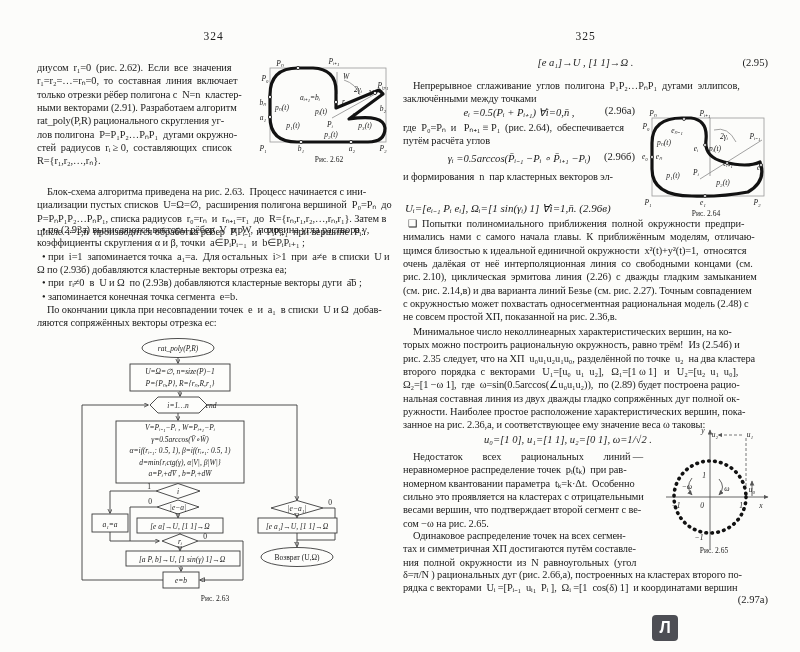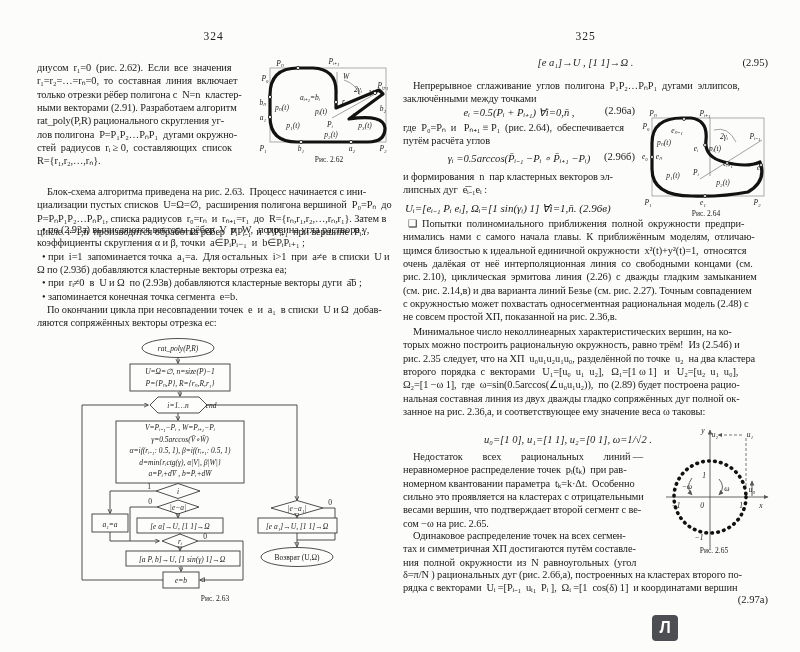--- a/index.html
+++ b/index.html
@@ -205,21 +205,20 @@
       <div class="ln">путём расчёта углов</div>
     </div>
 
   <div class="abs eqrow" style="left:403px;top:151px;width:232px">
     <span class="eq">γᵢ =0.5arccos(P̄ᵢ₋₁ −Pᵢ ∘ P̄ᵢ₊₁ −Pᵢ)</span>
     <span class="tag">(2.96б)</span>
   </div>
 
   <div class="abs lines" style="left:403px;top:170px">
       <div class="ln">и формирования  n  пар кластерных векторов эл-</div>
-      <div class="ln">липсных дуг  e͞ᵢ₋₁eᵢ :</div>
     </div>
 
   <div class="abs plainline" style="left:405px;top:200px">Uᵢ=[eᵢ₋₁  Pᵢ  eᵢ],   Ωᵢ=[1  sin(γᵢ)  1] ∀i=1,n̄.  (2.96в)</div>
 
   <div class="abs lines" style="left:403px;top:217px">
       <div class="ln">&nbsp;&nbsp;❑&nbsp;&nbsp;Попытки  полиномиального  приближения  полной  окружности  предпри-</div>
       <div class="ln">нимались  нами  с  самого  начала  главы.  К  приближённым  моделям,  отличаю-</div>
       <div class="ln">щимся близостью к идеальной единичной окружности  x²(t)+y²(t)=1,  относятся</div>
       <div class="ln">очень  далёкая  от  неё  интерполяционная  линия  со  свободными  концами  (см.</div>
       <div class="ln">рис. 2.10),  циклическая  эрмитова  линия  (2.26)  с  дважды  гладким  замыканием</div>
@@ -228,20 +227,21 @@
       <div class="ln">не совсем простой ХП, показанной на рис. 2.36,в.</div>
     </div>
 
   <div class="abs lines" style="left:403px;top:325px">
       <div class="ln">&nbsp;&nbsp;&nbsp;&nbsp;Минимальное число неколлинеарных характеристических вершин, на ко-</div>
       <div class="ln">торых можно построить рациональную окружность, равно трём!  Из (2.54б) и</div>
       <div class="ln">рис. 2.35 следует, что на ХП  u₀u₁u₂u₁u₀, разделённой по точке  u₂  на два кластера</div>
       <div class="ln">второго  порядка  с  векторами   U₁=[u₀  u₁  u₂],   Ω₁=[1 ω 1]   и   U₂=[u₂  u₁  u₀],</div>
       <div class="ln">Ω₂=[1 −ω 1],  где  ω=sin(0.5arccos(∠u₀u₁u₂)),  по (2.89) будет построена рацио-</div>
       <div class="ln">нальная составная линия из двух дважды гладко сопряжённых дуг полной ок-</div>
+      <div class="ln">ружности. Наиболее простое расположение характеристических вершин, пока-</div>
       <div class="ln">занное на рис. 2.36,а, и соответствующее ему значение веса ω таковы:</div>
     </div>
 
   <div class="abs eqrow" style="left:403px;top:434px;width:330px">
     <span class="eq">u₀=[1  0],   u₁=[1  1],   u₂=[0  1],   ω=1/√2 .</span>
   </div>
 
   <div class="abs lines" style="left:403px;top:450px">
       <div class="ln">&nbsp;&nbsp;&nbsp;&nbsp;Недостаток        всех        рациональных        линий —</div>
       <div class="ln">неравномерное распределение точек  pᵢ(tₖ)  при рав-</div>

